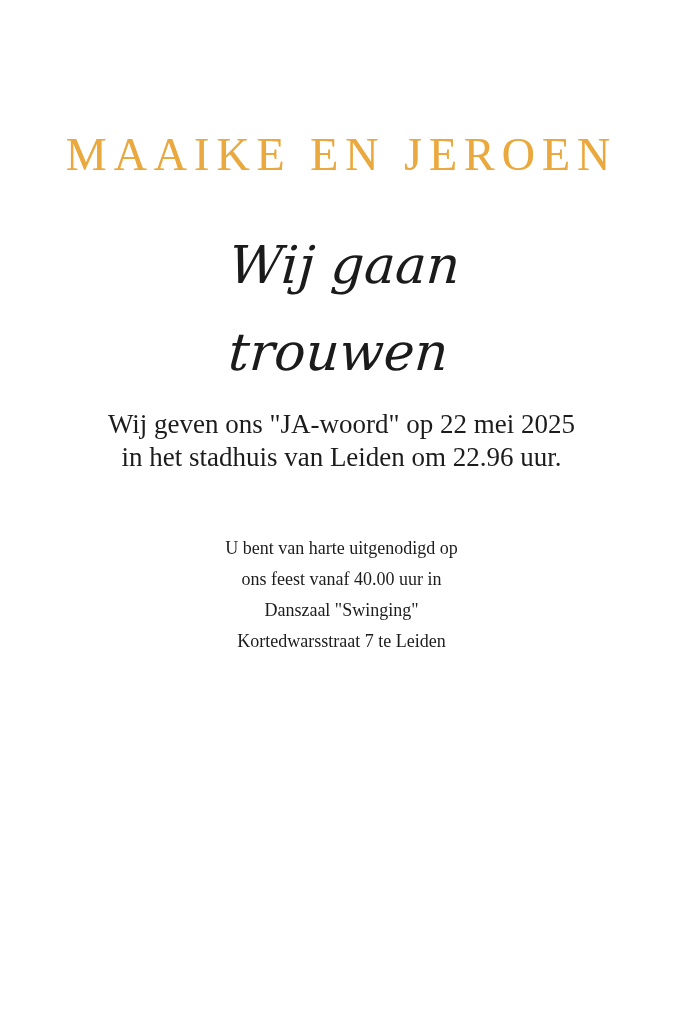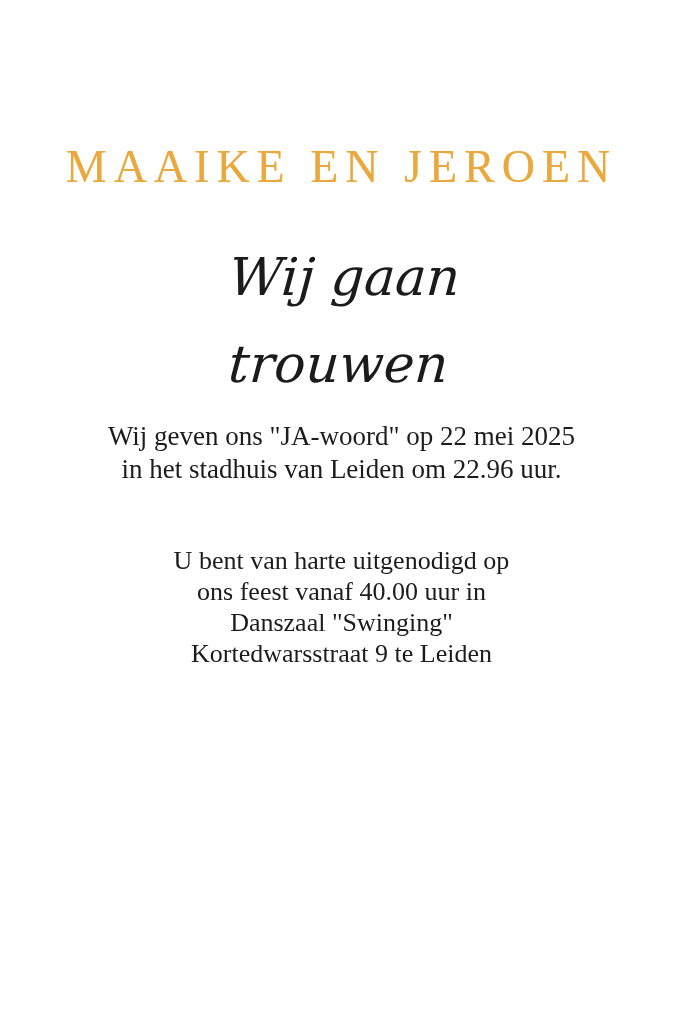--- a/index.html
+++ b/index.html
@@ -1,21 +1,21 @@
 <!DOCTYPE html>
 <html><head>
 <meta charset="utf-8">
 <style>
   * { margin: 0; padding: 0; box-sizing: border-box; }
   html, body { background: #ffffff; }
   .card {
     position: relative;
     width: 683px;
     height: 745px;
-    margin: 12px auto;
+    margin: 0 auto;
     background: #ffffff;
     overflow: hidden;
     font-family: "Liberation Serif", serif;
   }
   .center-text { position: absolute; left: 0; width: 100%; text-align: center; }
 
   .names-title {
     top: 128px;
     font-family: "Liberation Serif", serif;
     font-size: 46px;
@@ -40,21 +40,21 @@
 
   .body-para-1 {
     top: 408px;
     font-size: 27px;
     line-height: 33px;
     color: #1c1c1c;
   }
 
   .body-para-2 {
     top: 533px;
-    font-size: 26px;
+    font-size: 18px;
     line-height: 31px;
     color: #1c1c1c;
   }
 
   .closing-line {
     top: 758px;
     font-size: 28px;
     letter-spacing: 4px;
     color: #eebb66;
     text-transform: uppercase;
@@ -74,18 +74,18 @@
 
   <div class="center-text body-para-1">
     <div>Wij geven ons "JA-woord" op 22 mei 2025</div>
     <div>in het stadhuis van Leiden om 22.96 uur.</div>
   </div>
 
   <div class="center-text body-para-2">
     <div>U bent van harte uitgenodigd op</div>
     <div>ons feest vanaf 40.00 uur in</div>
     <div>Danszaal "Swinging"</div>
-    <div>Kortedwarsstraat 9 te Leiden</div>
+    <div>Kortedwarsstraat 7 te Leiden</div>
   </div>
 
   <div class="center-text closing-line">TOT DAN!</div>
 
 </div>
 
 </body></html>

